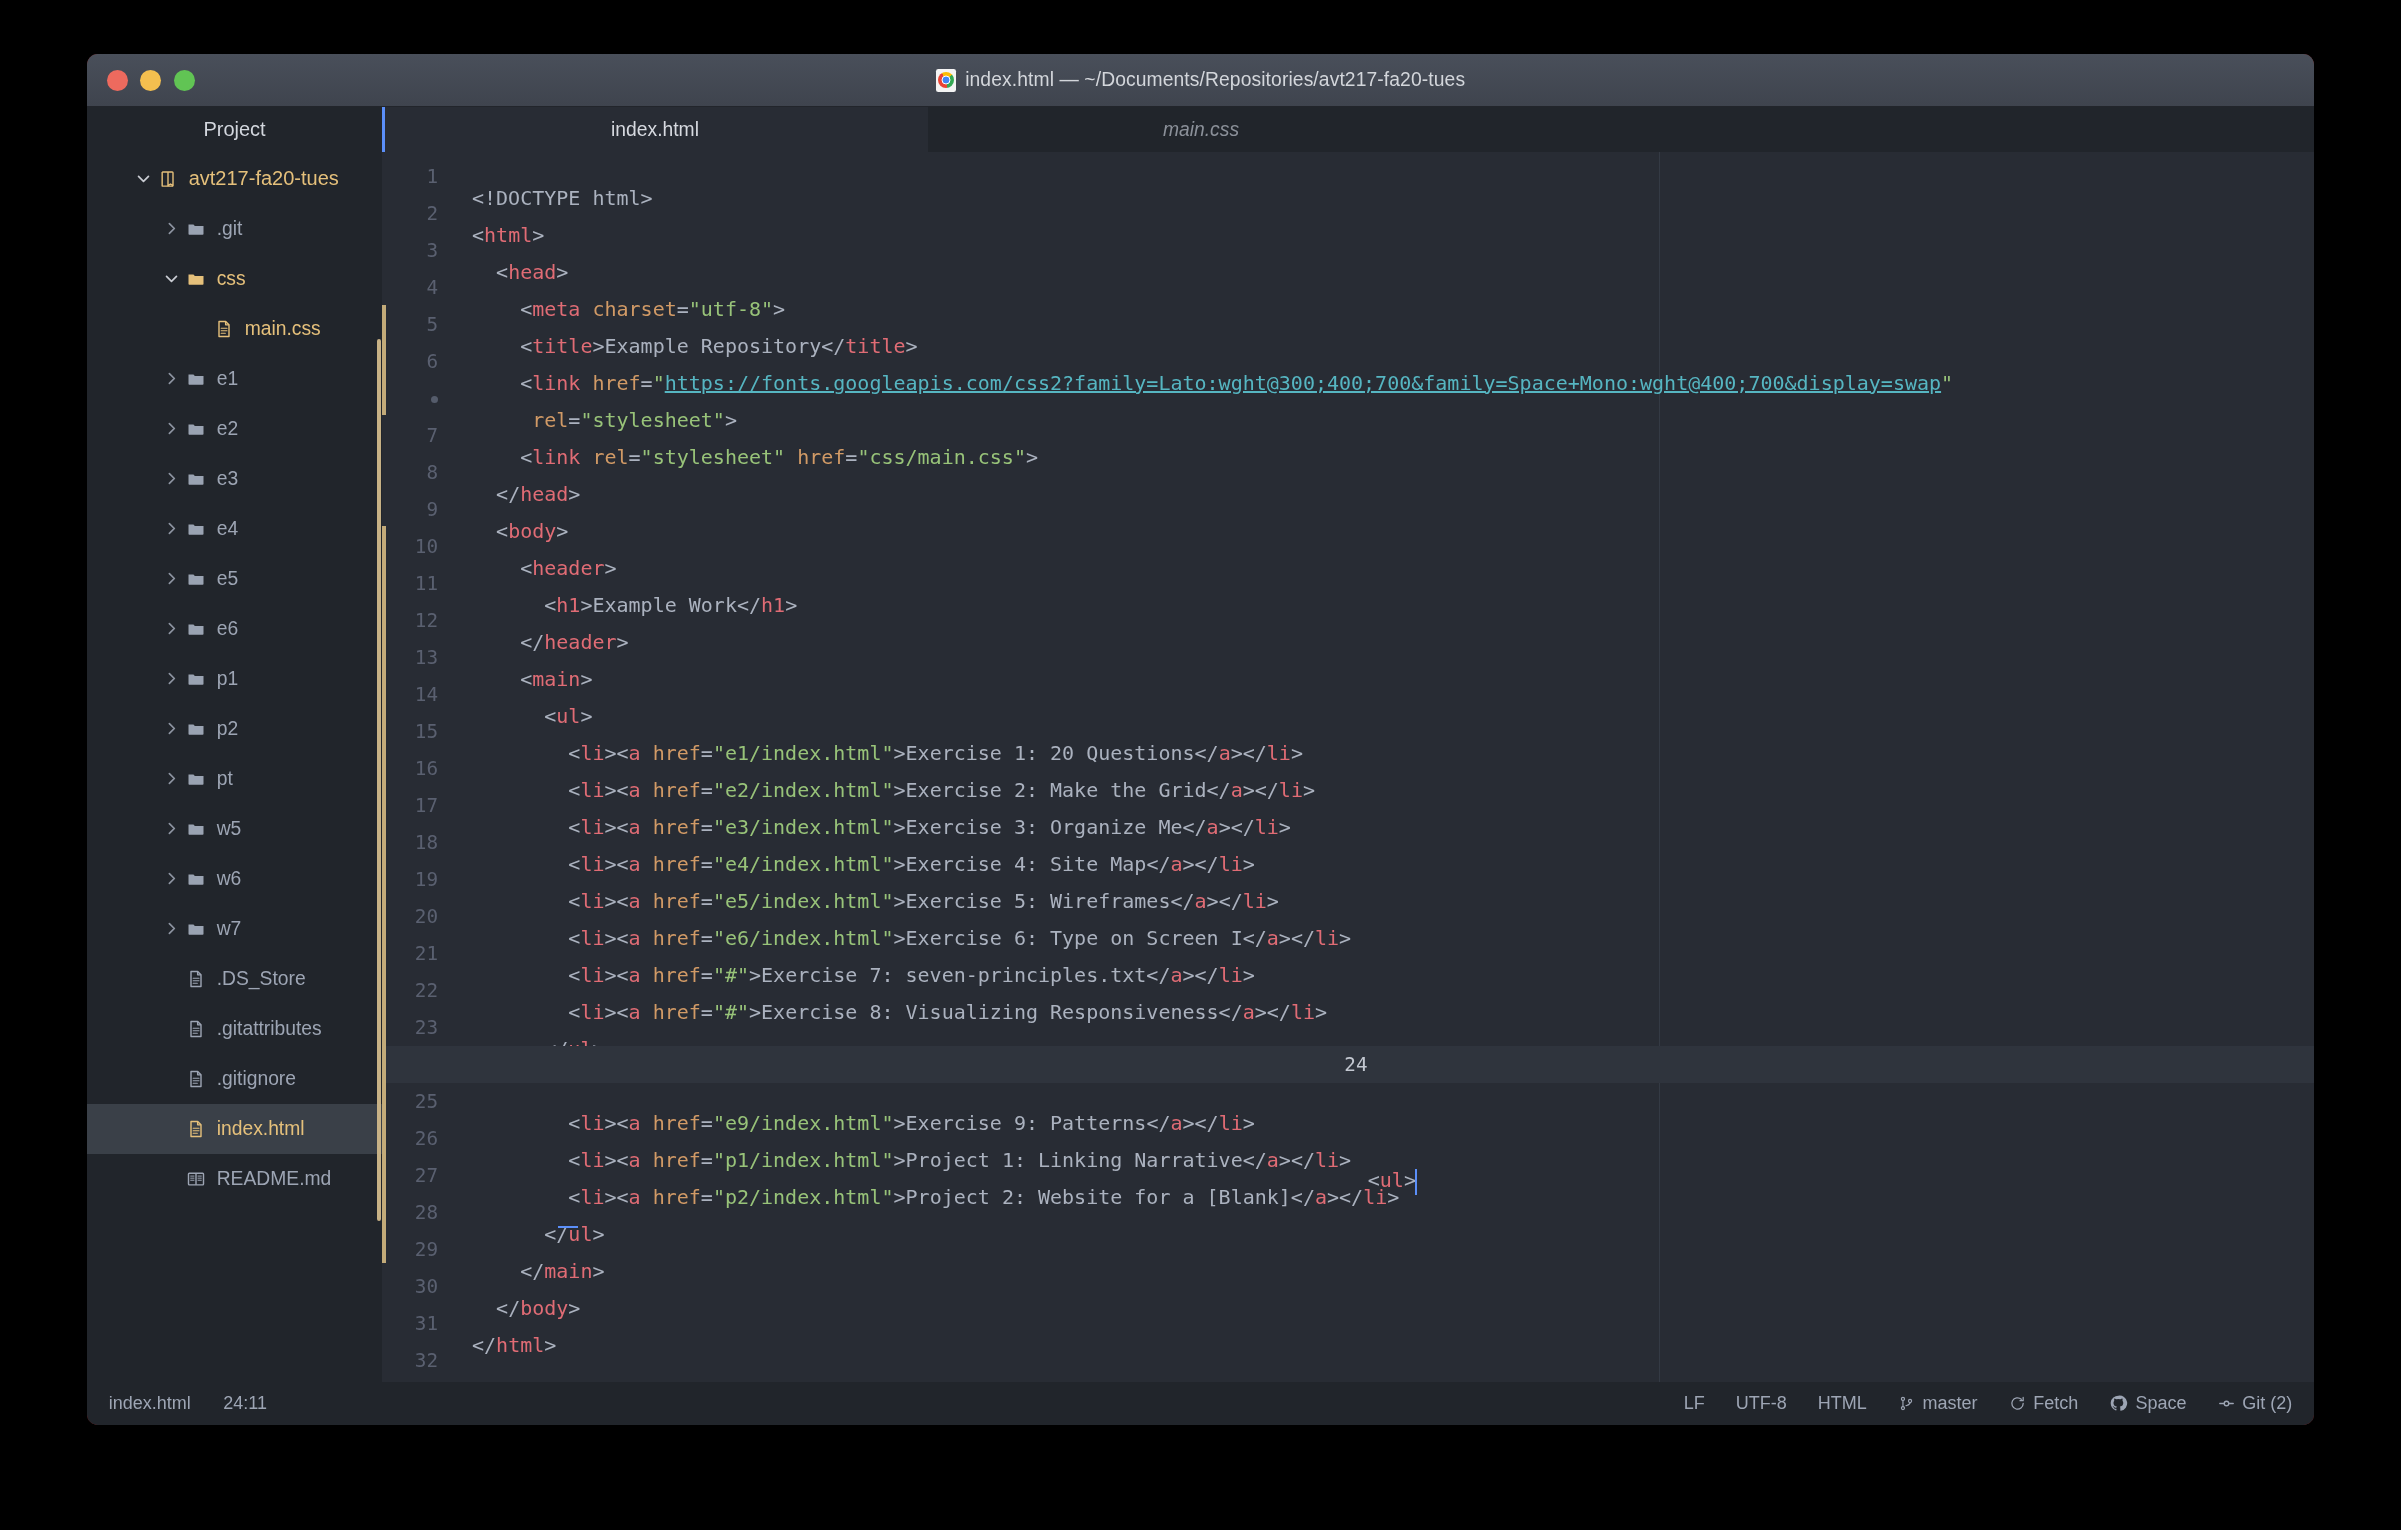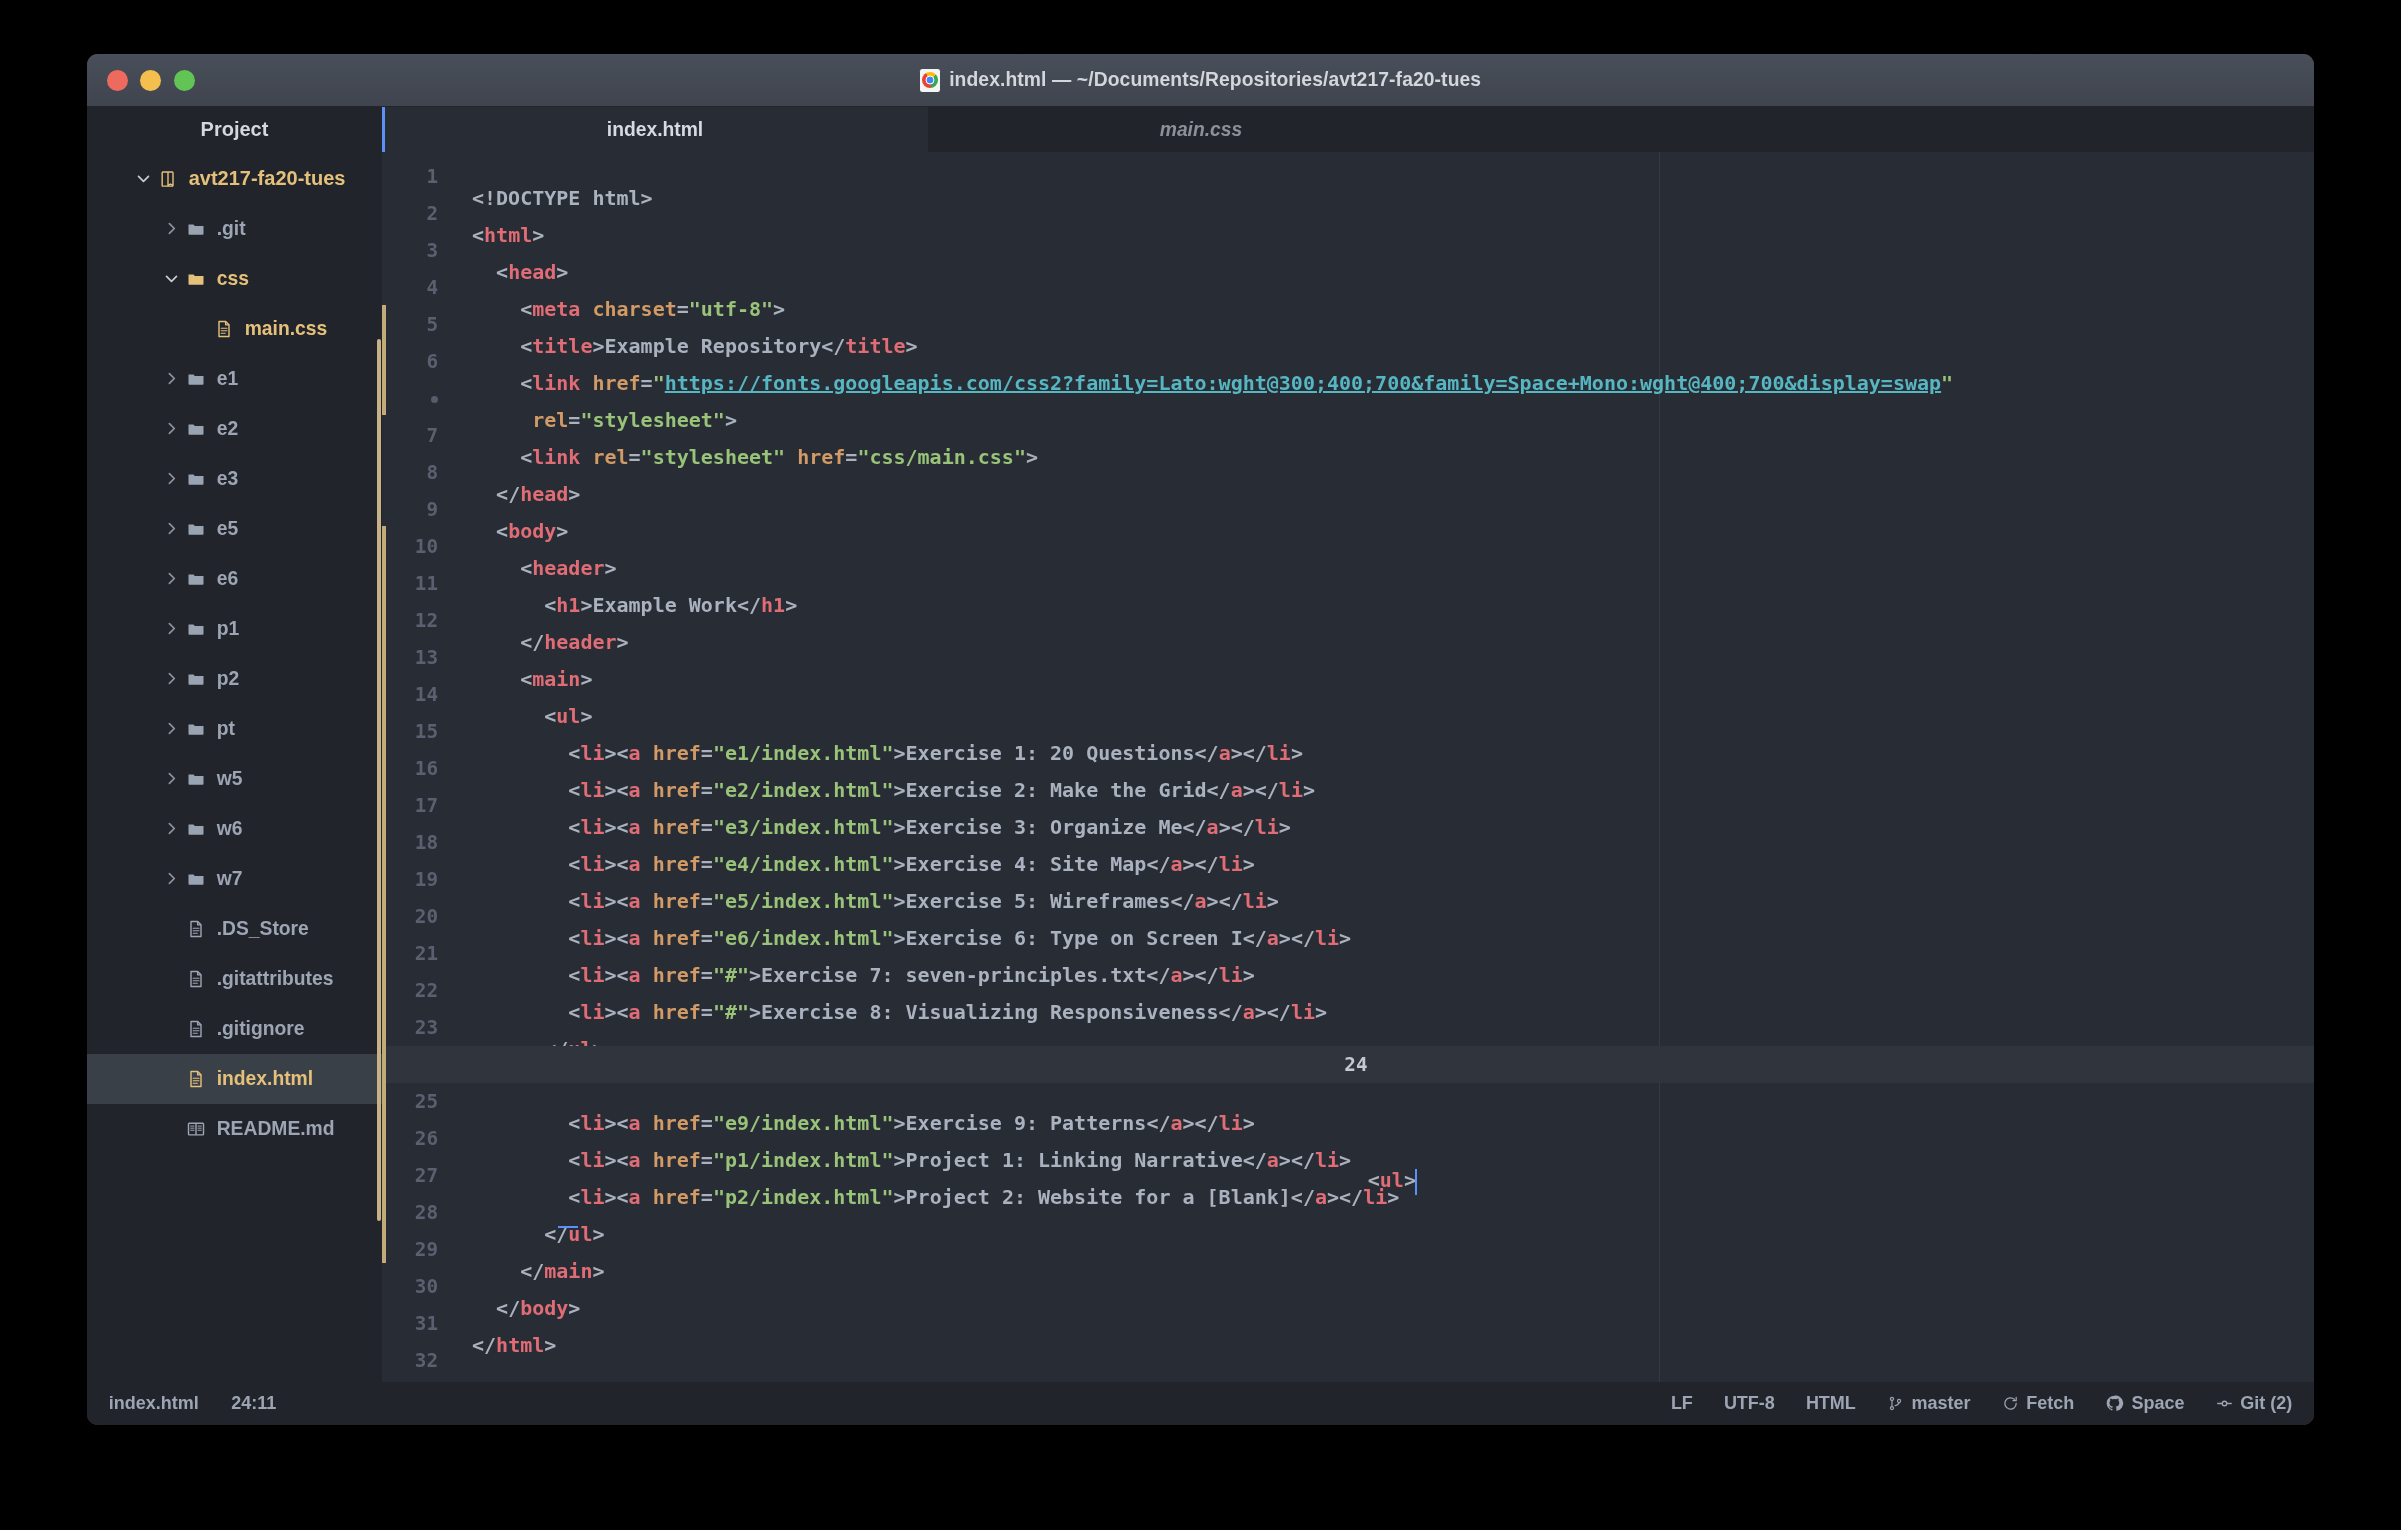--- a/index.html
+++ b/index.html
@@ -16,21 +16,21 @@
   }
   
   .window {
     position: absolute;
     left: 87px; top: 54px;
     width: 2227px; height: 1371px;
     background: #7f1d1d;
     border-radius: 10.8px;
     overflow: hidden;
     box-shadow: 0 17px 46px rgba(0,0,0,0.65);
-    display: flex; flex-direction: column; font-weight: bold;
+    display: flex; flex-direction: column;
   }
   
   .titlebar {
     position: relative;
     height: 53px; flex: 0 0 53px;
     background: linear-gradient(#494f5a, #3f444e);
     border-bottom: 0.8px solid #22252b;
     display: flex; align-items: center;
   }
   .traffic { display: flex; align-items: center; gap: 12.4px; padding-left: 20px; }
@@ -288,20 +288,34 @@
                 <svg width="17" height="17" viewBox="0 0 24 24" fill="none">
                   <path d="M9 5l7 7-7 7" stroke="#8d94a1" stroke-width="2.4" stroke-linecap="round" stroke-linejoin="round"></path>
                 </svg>
               </span>
               <span class="ic">
                 <svg width="20" height="20" viewBox="0 0 24 24" fill="none">
                   <path d="M3 6.5h6l1.6 2H21v9.5a1 1 0 0 1-1 1H4a1 1 0 0 1-1-1V6.5z" fill="#9aa3b2"></path>
                 </svg>
               </span>
               <span>e3</span>
+            </div>
+            <div class="tree-row">
+              <span style="width:42px;flex:0 0 42px"></span>
+              <span class="tw">
+                <svg width="17" height="17" viewBox="0 0 24 24" fill="none">
+                  <path d="M9 5l7 7-7 7" stroke="#8d94a1" stroke-width="2.4" stroke-linecap="round" stroke-linejoin="round"></path>
+                </svg>
+              </span>
+              <span class="ic">
+                <svg width="20" height="20" viewBox="0 0 24 24" fill="none">
+                  <path d="M3 6.5h6l1.6 2H21v9.5a1 1 0 0 1-1 1H4a1 1 0 0 1-1-1V6.5z" fill="#9aa3b2"></path>
+                </svg>
+              </span>
+              <span>e4</span>
             </div>
             <div class="tree-row">
               <span style="width:42px;flex:0 0 42px"></span>
               <span class="tw">
                 <svg width="17" height="17" viewBox="0 0 24 24" fill="none">
                   <path d="M9 5l7 7-7 7" stroke="#8d94a1" stroke-width="2.4" stroke-linecap="round" stroke-linejoin="round"></path>
                 </svg>
               </span>
               <span class="ic">
                 <svg width="20" height="20" viewBox="0 0 24 24" fill="none">

